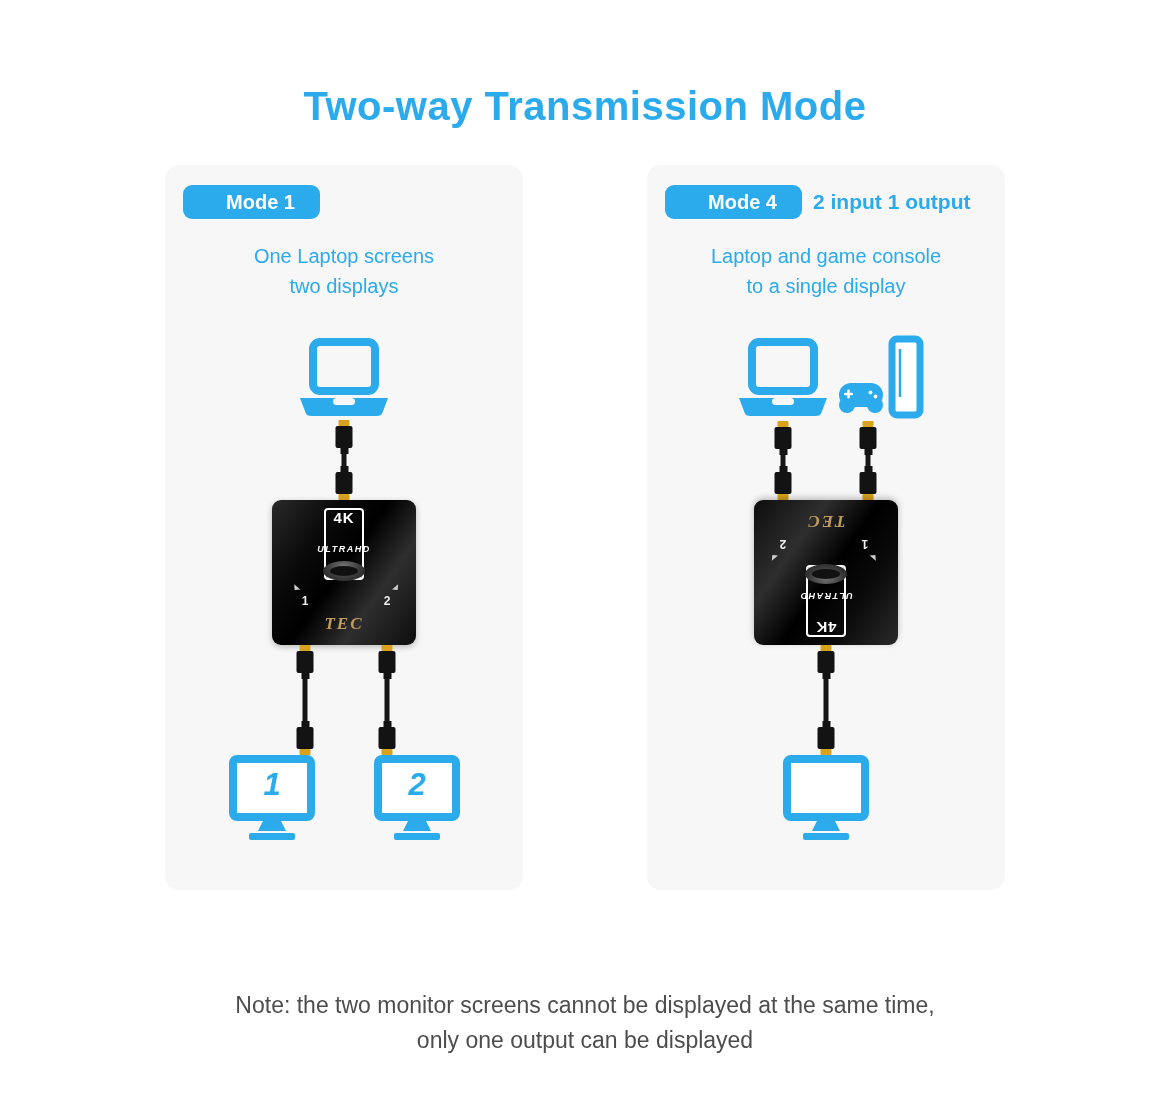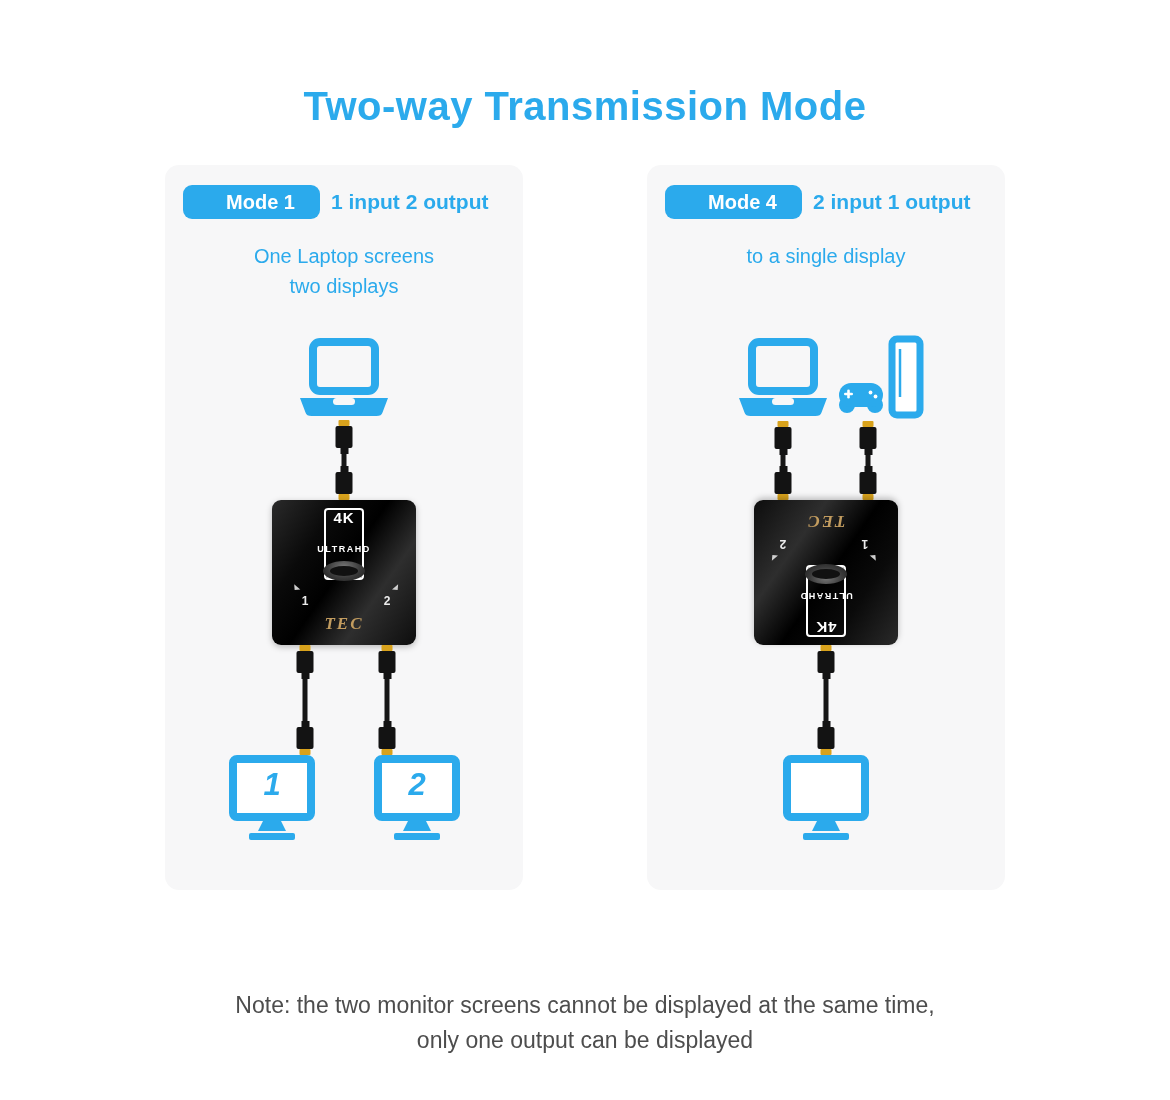--- a/index.html
+++ b/index.html
@@ -43,21 +43,21 @@
   .device { position:absolute; left:107px; top:335px; width:144px; height:145px; border-radius:9px;
     background:linear-gradient(125deg,#2a2a2a 0%,#0a0a0a 28%,#000 48%,#2e2e2e 70%,#0d0d0d 100%);
     box-shadow:0 2px 6px rgba(0,0,0,.25); }
   .rot180 { transform:rotate(180deg); }
   .logo4k { position:absolute; top:8px; left:50%; transform:translateX(-50%); width:40px;
             border:2px solid #fff; border-radius:4px; overflow:hidden; }
   .fourk { color:#fff; font-size:15px; font-weight:bold; text-align:center; line-height:16px; letter-spacing:1px; }
   .hdr { background:#fff; color:#000; font-size:10px; font-weight:bold; text-align:center;
          line-height:12px; letter-spacing:2px;margin-top:40px; }
   .uhd { position:absolute; top:44px; left:0; width:100%; text-align:center; color:#fff;
-         font-size:9px; font-weight:bold; letter-spacing:1.5px; }
+         font-size:9px; font-weight:bold; font-style:italic; letter-spacing:1.5px; }
   .selector { position:absolute; top:61px; left:50%; transform:translateX(-50%); width:42px; height:20px;
               border-radius:50%; background:radial-gradient(ellipse at 50% 30%,#777 0%,#3a3a3a 55%,#1c1c1c 100%); }
   .selector::after { content:""; position:absolute; left:7px; top:5px; right:7px; bottom:5px;
                      border-radius:50%; background:#111; }
   .port { position:absolute; top:94px; color:#ececec; font-size:12px; font-weight:bold;
           transform:translateX(-50%); }
   .port1 { left:33px; } .port2 { left:115px; }
   .tri { position:absolute; top:-8px; width:0; height:0; border:4px solid transparent; }
   .port1 .tri { left:-11px; border-top-color:#cfcfcf; transform:rotate(40deg); }
   .port2 .tri { right:-11px; border-top-color:#cfcfcf; transform:rotate(-40deg); }
@@ -74,21 +74,20 @@
 </style>
 </head>
 <body>
 
 <div class="page">
 
   <h1 class="title">Two-way Transmission Mode</h1>
 
   <section class="card card1">
     <div class="badge">Mode 1</div>
-    <div class="io-label">1 input 2 output</div>
     <div class="desc">
       <div>One Laptop screens</div>
       <div>two displays</div>
     </div>
 
     <div class="icon-abs" style="left:179px;top:173px">
       <svg width="96" height="82" viewBox="0 0 96 82">
         <rect class="acc-stroke" x="17" y="4" width="62" height="49" rx="7" stroke-width="8"></rect>
         <path class="acc-fill" d="M4 60 H92 L86.5 74.5 Q85.5 78 80.5 78 H15.5 Q10.5 78 9.5 74.5 Z"></path>
         <rect class="bg-fill" x="37" y="60" width="22" height="7" rx="3.5"></rect>
@@ -165,20 +164,21 @@
         <rect class="acc-fill" x="21" y="78" width="46" height="7" rx="2"></rect>
       </svg>
       <div class="mon-label">2</div>
     </div>
   </section>
 
   <section class="card card2">
     <div class="badge">Mode 4</div>
     <div class="io-label">2 input 1 output</div>
     <div class="desc">
+      <div>Laptop and game console</div>
       <div>to a single display</div>
     </div>
 
     <div class="icon-abs" style="left:136px;top:173px">
       <svg width="96" height="82" viewBox="0 0 96 82">
         <rect class="acc-stroke" x="17" y="4" width="62" height="49" rx="7" stroke-width="8"></rect>
         <path class="acc-fill" d="M4 60 H92 L86.5 74.5 Q85.5 78 80.5 78 H15.5 Q10.5 78 9.5 74.5 Z"></path>
         <rect class="bg-fill" x="37" y="60" width="22" height="7" rx="3.5"></rect>
       </svg>
     </div>

